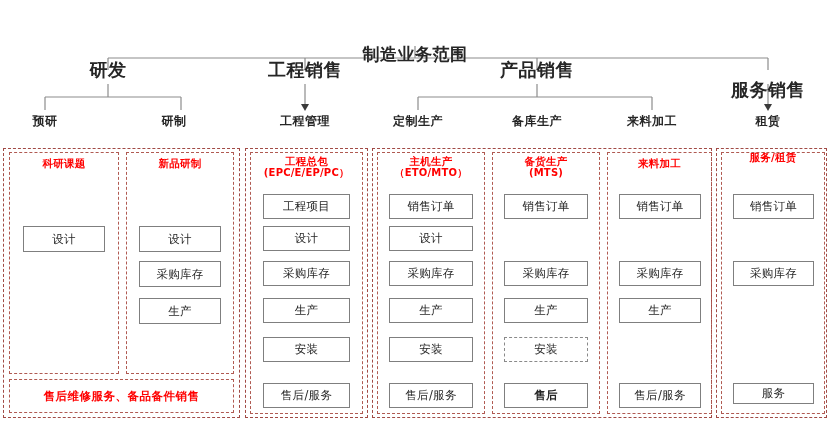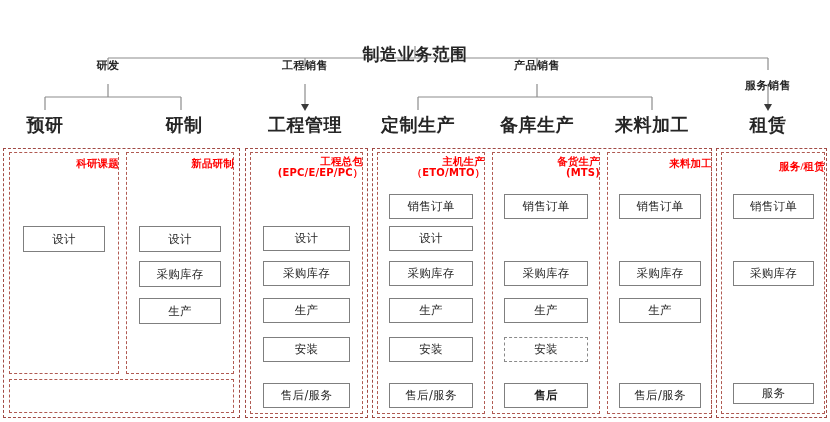--- a/index.html
+++ b/index.html
@@ -20,43 +20,43 @@
   .tnode{
     position:absolute;
     font-weight:bold;
     color:#262626;
     white-space:nowrap;
     text-align:center;
     transform:translateX(-50%);
     letter-spacing:.5px;
   }
   .t-root{font-size:17px;top:2px;}
-  .t-l1{font-size:11px;top:58px;}
-  .t-l2{font-size:18px;top:113px;}
+  .t-l1{font-size:18px;top:58px;}
+  .t-l2{font-size:12px;top:113px;}
 
   
   .matrix{position:absolute;left:0;top:143px;width:830px;height:279px;}
 
   .group{
     position:absolute;
     border:1.5px dashed #a14a45;
     box-sizing:border-box;
     background:transparent;
   }
 
   .col{
     position:absolute;
     box-sizing:border-box;
     border:1.3px dashed #b05a52;
   }
 
   .colhead{
     position:absolute;
     left:0;right:0;
-    text-align:right;
+    text-align:center;
     color:#ff0000;
     font-weight:bold;
     line-height:1.15;
     font-size:10.5px;
     letter-spacing:.2px;
   }
   .colhead .sub{font-size:10px;display:block;font-weight:bold;}
 
   .cell{
     position:absolute;
@@ -115,21 +115,21 @@
     </svg>
 
     <div class="tnode t-root" style="left:415px;margin-top:41px;">制造业务范围</div>
 
     <div class="tnode t-l1" style="left:108px;">研发</div>
     <div class="tnode t-l1" style="left:305px;">工程销售</div>
     <div class="tnode t-l1" style="left:537px;">产品销售</div>
     <div class="tnode t-l1" style="left:768px;margin-top:20px;">服务销售</div>
 
     <div class="tnode t-l2" style="left:45px;">预研</div>
-    <div class="tnode t-l2" style="left:184px;">研制</div>
+    <div class="tnode t-l2" style="left:174px;">研制</div>
     <div class="tnode t-l2" style="left:305px;">工程管理</div>
     <div class="tnode t-l2" style="left:418px;">定制生产</div>
     <div class="tnode t-l2" style="left:537px;">备库生产</div>
     <div class="tnode t-l2" style="left:652px;">来料加工</div>
     <div class="tnode t-l2" style="left:768px;">租赁</div>
   </div>
 
   <div class="matrix">
 
     <div class="group" style="left:3px;top:5px;width:237px;height:270px;"></div>
@@ -142,37 +142,39 @@
 
     <div class="col" style="left:9px;top:9px;width:110px;height:222px;"></div>
     <div class="col" style="left:126px;top:9px;width:108px;height:222px;"></div>
     <div class="col" style="left:250px;top:9px;width:113px;height:262px;"></div>
     <div class="col" style="left:377px;top:9px;width:108px;height:262px;"></div>
     <div class="col" style="left:492px;top:9px;width:108px;height:262px;"></div>
     <div class="col" style="left:607px;top:9px;width:105px;height:262px;"></div>
     <div class="col" style="left:721px;top:9px;width:104px;height:262px;"></div>
 
     <div class="col" style="left:9px;top:236px;width:225px;height:34px;"></div>
+    <div class="bandlabel" style="left:9px;top:236px;width:225px;height:34px;">售后维修服务、备品备件销售</div>
 
     <div class="colhead" style="left:9px;top:14px;width:110px;">
       <span>科研课题</span>
     </div>
     <div class="cell" style="left:23px;top:83px;width:82px;height:26px;">设计</div>
 
     <div class="colhead" style="left:126px;top:14px;width:108px;">
       <span>新品研制</span>
     </div>
     <div class="cell" style="left:139px;top:83px;width:82px;height:26px;">设计</div>
     <div class="cell" style="left:139px;top:118px;width:82px;height:26px;">采购库存</div>
     <div class="cell" style="left:139px;top:155px;width:82px;height:26px;">生产</div>
 
     <div class="colhead" style="left:250px;top:12px;width:113px;">
       <span>工程总包</span>
       <span class="sub">(EPC/E/EP/PC）</span>
     </div>
+    <div class="cell" style="left:263px;top:51px;width:87px;height:25px;">工程项目</div>
     <div class="cell" style="left:263px;top:83px;width:87px;height:25px;">设计</div>
     <div class="cell" style="left:263px;top:118px;width:87px;height:25px;">采购库存</div>
     <div class="cell" style="left:263px;top:155px;width:87px;height:25px;">生产</div>
     <div class="cell" style="left:263px;top:194px;width:87px;height:25px;">安装</div>
     <div class="cell" style="left:263px;top:240px;width:87px;height:25px;">售后/服务</div>
 
     <div class="colhead" style="left:377px;top:12px;width:108px;">
       <span>主机生产</span>
       <span class="sub">（ETO/MTO）</span>
     </div>
@@ -194,21 +196,21 @@
     <div class="cell" style="left:504px;top:240px;width:84px;height:25px;font-weight:bold;">售后</div>
 
     <div class="colhead" style="left:607px;top:14px;width:105px;">
       <span>来料加工</span>
     </div>
     <div class="cell" style="left:619px;top:51px;width:82px;height:25px;">销售订单</div>
     <div class="cell" style="left:619px;top:118px;width:82px;height:25px;">采购库存</div>
     <div class="cell" style="left:619px;top:155px;width:82px;height:25px;">生产</div>
     <div class="cell" style="left:619px;top:240px;width:82px;height:25px;">售后/服务</div>
 
-    <div class="colhead" style="left:721px;top:18px;width:104px;font-family:Liberation Serif, serif;">
+    <div class="colhead" style="left:721px;top:8px;width:104px;">
       <span>服务/租赁</span>
     </div>
     <div class="cell" style="left:733px;top:51px;width:81px;height:25px;">销售订单</div>
     <div class="cell" style="left:733px;top:118px;width:81px;height:25px;">采购库存</div>
     <div class="cell" style="left:733px;top:240px;width:81px;height:21px;">服务</div>
 
   </div>
 </div>
 
 </body></html>

